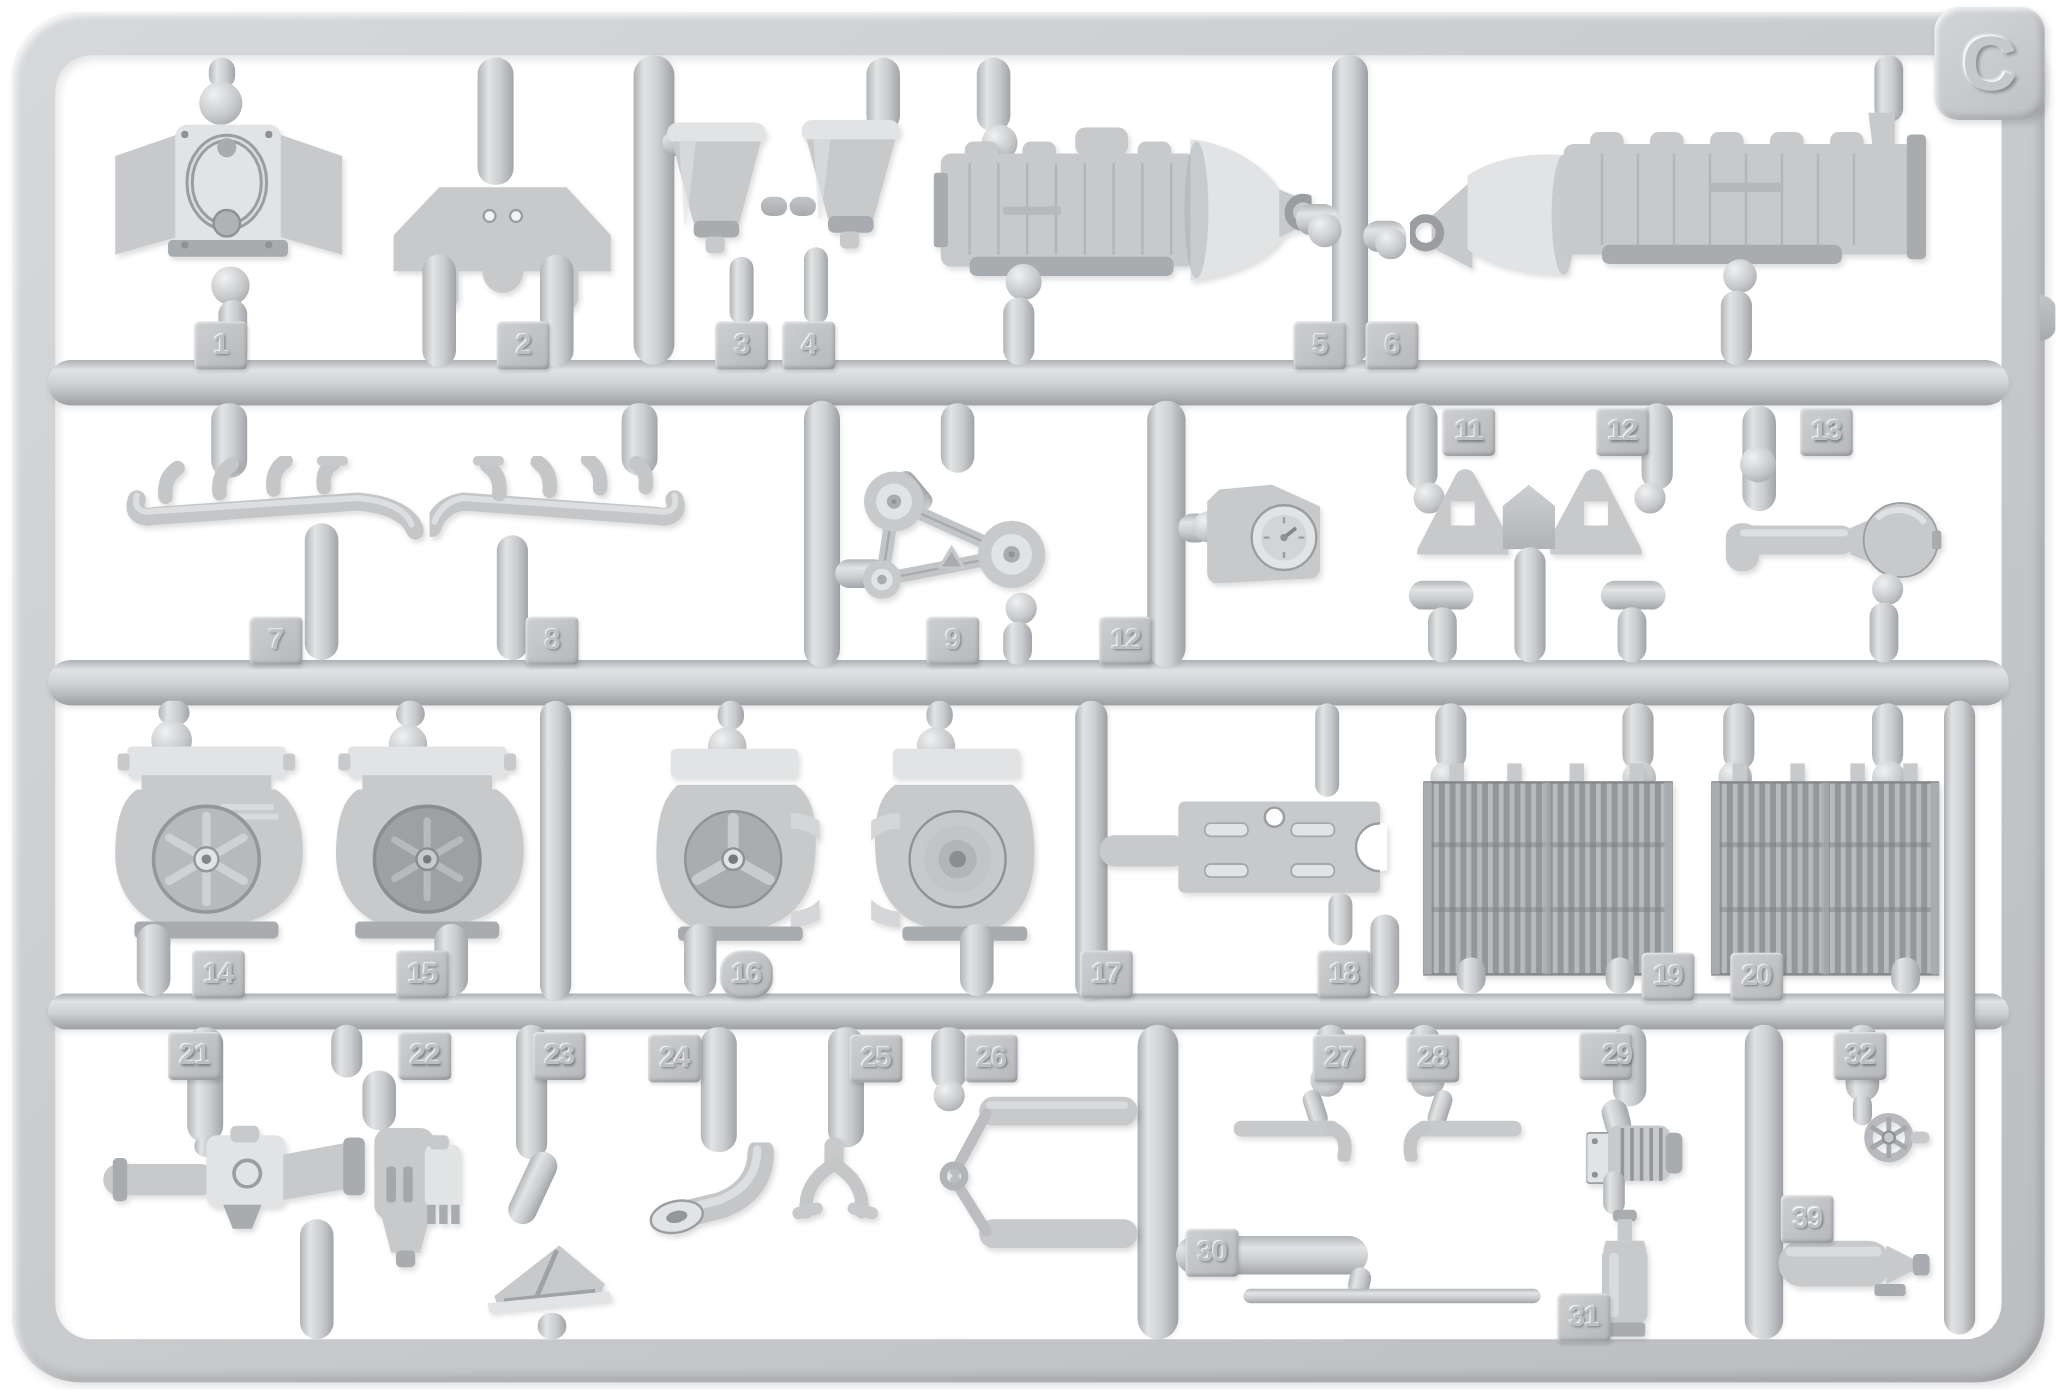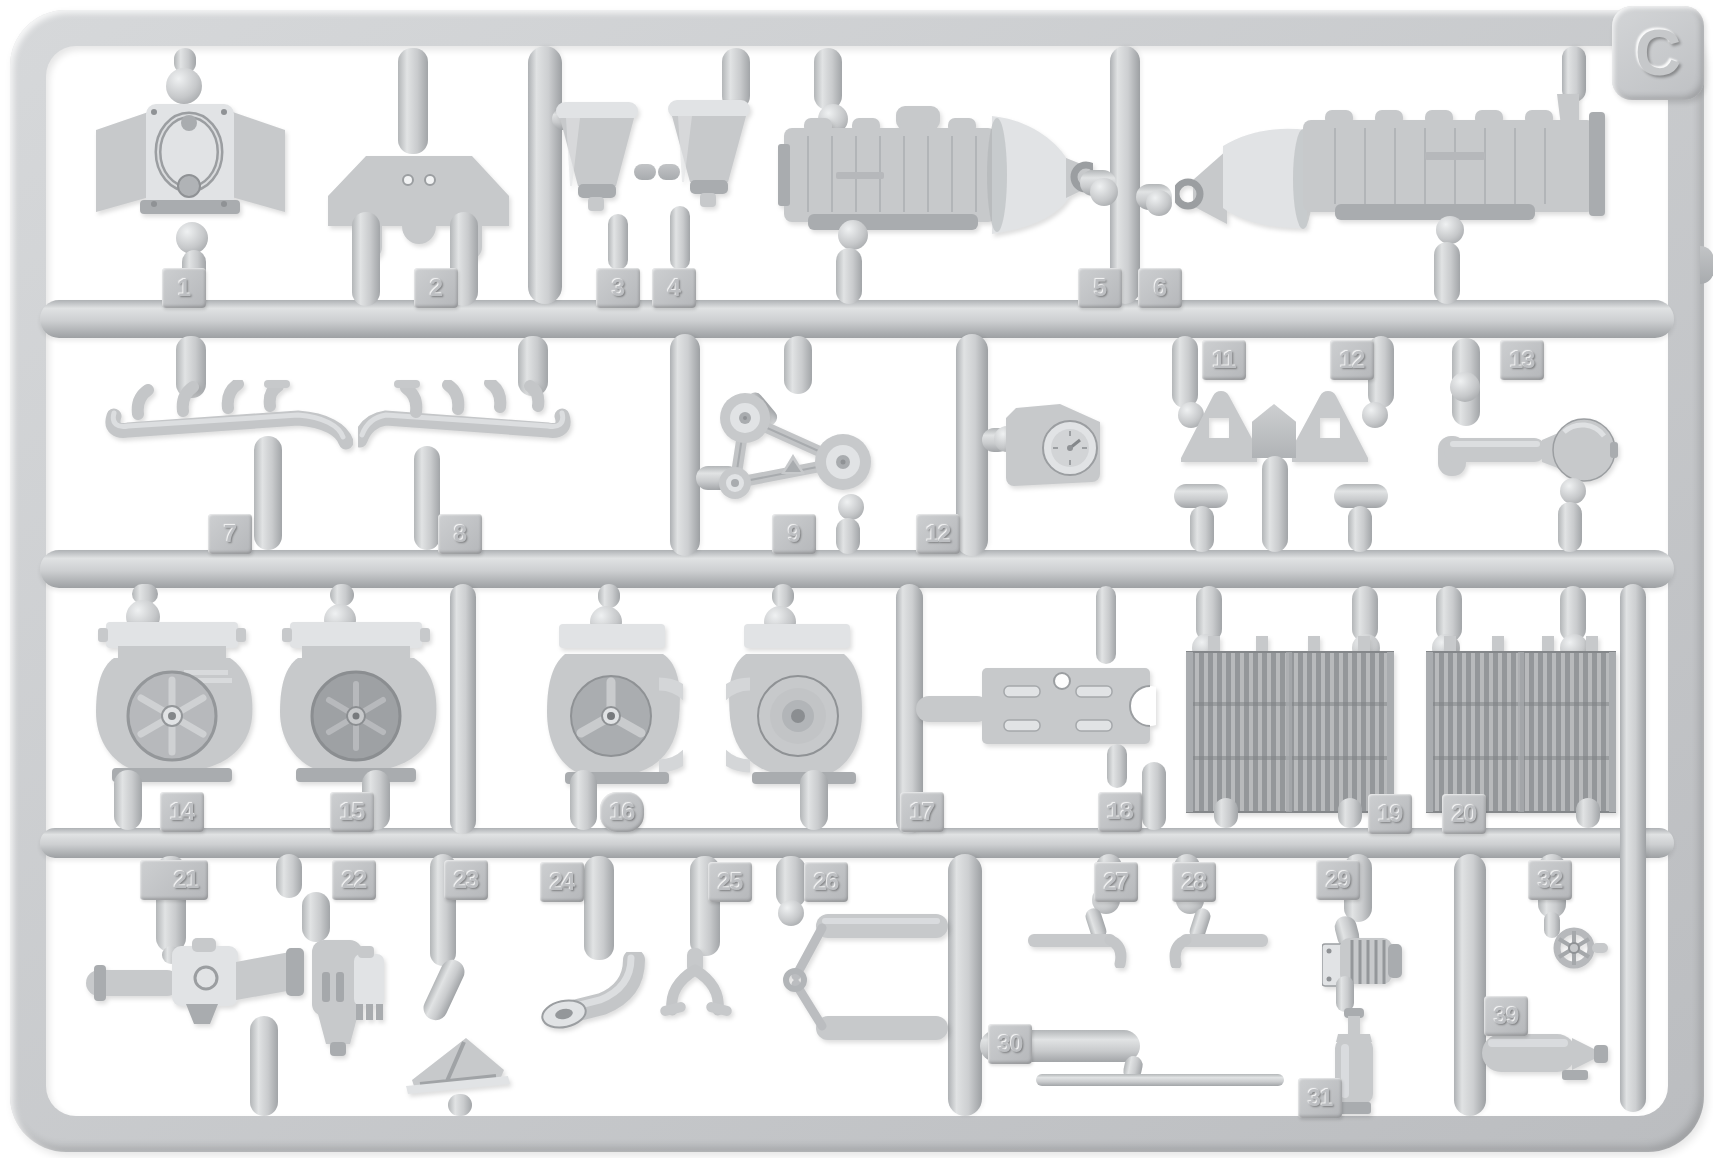--- a/index.html
+++ b/index.html
@@ -608,30 +608,30 @@
     </div>
   <div class="tag" style="left:330px;top:792px;align-items:center;">
       <span>15</span>
     </div>
   <div class="tag" style="left:600px;top:792px;border-radius:17px;">
       <span>16</span>
     </div>
   <div class="tag" style="left:900px;top:792px;">
       <span>17</span>
     </div>
-  <div class="tag" style="left:1098px;top:792px;font-family:Liberation Mono, monospace;">
+  <div class="tag" style="left:1098px;top:792px;">
       <span>18</span>
     </div>
   <div class="tag" style="left:1368px;top:794px;">
       <span>19</span>
     </div>
   <div class="tag" style="left:1442px;top:794px;">
       <span>20</span>
     </div>
-  <div class="tag" style="left:140px;top:860px;padding-left:24px;">
+  <div class="tag" style="left:140px;top:860px;">
       <span>21</span>
     </div>
   <div class="tag" style="left:332px;top:860px;">
       <span>22</span>
     </div>
   <div class="tag" style="left:444px;top:860px;">
       <span>23</span>
     </div>
   <div class="tag" style="left:540px;top:862px;">
       <span>24</span>
@@ -641,21 +641,21 @@
     </div>
   <div class="tag" style="left:804px;top:862px;">
       <span>26</span>
     </div>
   <div class="tag" style="left:1094px;top:862px;">
       <span>27</span>
     </div>
   <div class="tag" style="left:1172px;top:862px;">
       <span>28</span>
     </div>
-  <div class="tag" style="left:1316px;top:860px;">
+  <div class="tag" style="left:1316px;top:860px;justify-content:flex-end;">
       <span>29</span>
     </div>
   <div class="tag" style="left:988px;top:1024px;">
       <span>30</span>
     </div>
   <div class="tag" style="left:1298px;top:1078px;">
       <span>31</span>
     </div>
   <div class="tag" style="left:1528px;top:860px;">
       <span>32</span>

